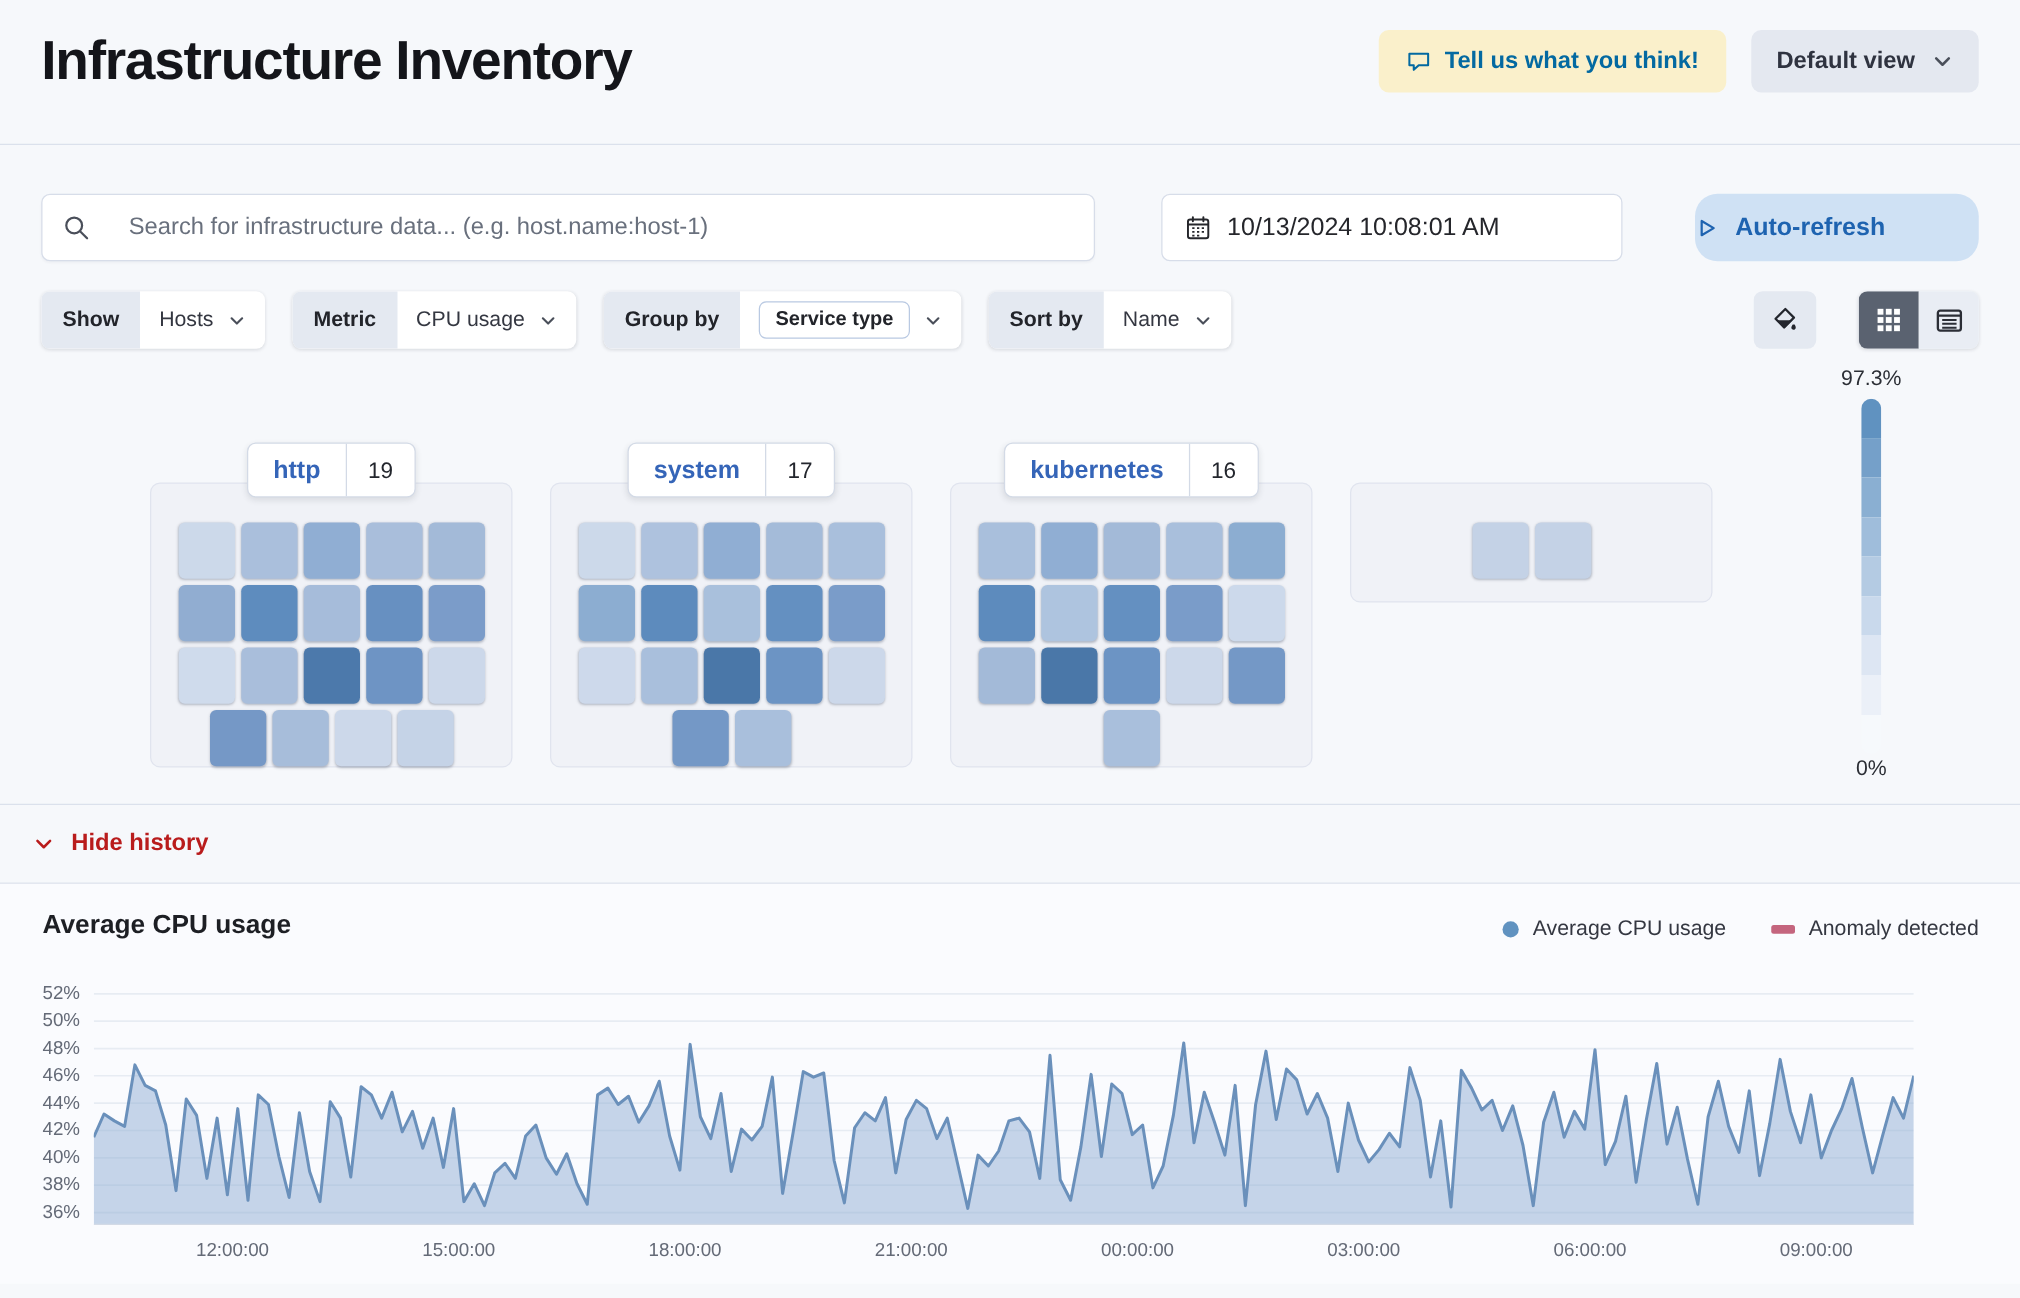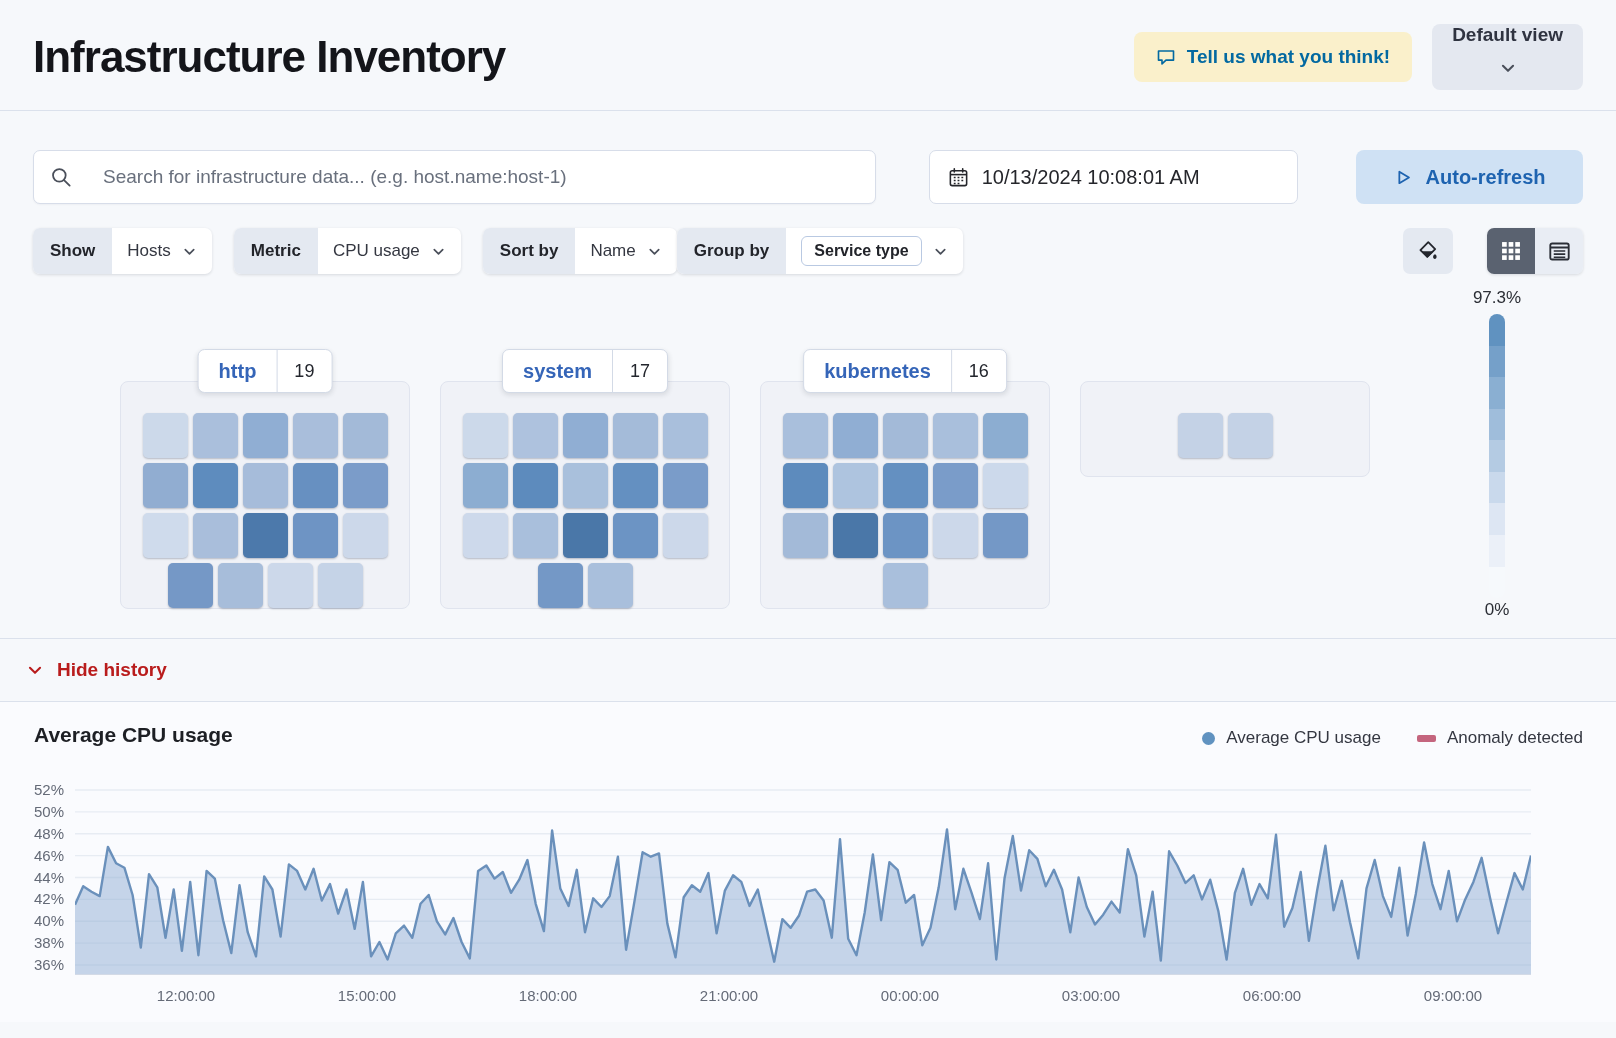--- a/index.html
+++ b/index.html
@@ -9,28 +9,28 @@
     background: #f6f8fb;
     color: #343741;
     overflow: hidden;
     position: relative;
   }
   svg { display:block; }
 
   
   .page-header {
     display:flex; justify-content:space-between; align-items:center;
-    padding: 24px 33px 20px 33px;
+    padding: 24px 33px 41px 33px;
     border-bottom: 1px solid #dbe1ec;
   }
   .page-title { font-size: 44px; font-weight: 700; color: #14151a; letter-spacing: -1px; }
   .header-actions { display:flex; gap: 20px; align-items:center; }
   .btn { border:none; cursor:pointer; font-family:inherit; display:flex; align-items:center; border-radius:8px; }
   .btn-feedback { background:#faf0cb; color:#0369a1; font-weight:700; font-size:19px; padding:0 22px; height:50px; gap:11px; }
-  .btn-view { background:#e4e8f0; color:#2f3340; font-weight:700; font-size:19px; padding:0 20px; height:66px; gap:13px;flex-direction:column; }
+  .btn-view { background:#e4e8f0; color:#2f3340; font-weight:700; font-size:19px; padding:0 20px; height:50px; gap:13px; }
 
   
   .toolbar { display:flex; align-items:center; margin: 39px 33px 0 33px; gap: 0; }
   .search-box {
     width: 861px; height: 54px; background:#fff;
     border:1px solid #d7dde9; border-radius:7px;
     display:flex; align-items:center; padding:0 16px; gap:31px;
     box-shadow: 0 1px 2px rgba(31,38,49,0.04);
   }
   .search-box input {
@@ -40,21 +40,21 @@
   .date-picker {
     margin-left: 53px;
     width: 377px; height: 54px; background:#fff;
     border:1px solid #d7dde9; border-radius:7px;
     display:flex; align-items:center; padding:0 18px; gap:13px;
     font-size: 20px; color:#25262b; cursor:pointer;
   }
   .btn-refresh {
     margin-left: 58px;
     width: 232px; height: 54px; background:#cfe1f4; color:#1e63b0;
-    font-weight:700; font-size:20px; justify-content:center; gap:13px;
+    font-weight:700; font-size:20px; gap:13px;border-radius:18px;
   }
 
   
   .filter-row { display:flex; align-items:center; margin: 24px 33px 0 33px; }
   .filter-group {
     display:flex; align-items:stretch; height:46px; background:#fff;
     border-radius:7px; box-shadow: 0 1px 3px rgba(31,38,49,0.14);
     overflow:hidden; cursor:pointer;
   }
   .fg-label { background:#e4e9f1; padding:0 17px; display:flex; align-items:center; font-weight:700; font-size:17px; color:#22242a; }
@@ -201,35 +201,35 @@
     <span class="fg-label">Metric</span>
     <span class="fg-value">
       <span>CPU usage</span>
       <span class="chev">
           <svg width="15" height="15" viewBox="0 0 16 16">
             <path d="M3.5 6l4.5 4.5L12.5 6" fill="none" stroke="currentColor" stroke-width="1.8" stroke-linecap="round" stroke-linejoin="round"></path>
           </svg>
         </span>
     </span>
   </div>
+  <div class="filter-group" style="margin-right:22px">
+    <span class="fg-label">Group by</span>
+    <span class="fg-value">
+      <span class="fg-badge">Service type</span>
+      <span class="chev">
+          <svg width="15" height="15" viewBox="0 0 16 16">
+            <path d="M3.5 6l4.5 4.5L12.5 6" fill="none" stroke="currentColor" stroke-width="1.8" stroke-linecap="round" stroke-linejoin="round"></path>
+          </svg>
+        </span>
+    </span>
+  </div>
   <div class="filter-group">
     <span class="fg-label">Sort by</span>
     <span class="fg-value">
       <span>Name</span>
-      <span class="chev">
-          <svg width="15" height="15" viewBox="0 0 16 16">
-            <path d="M3.5 6l4.5 4.5L12.5 6" fill="none" stroke="currentColor" stroke-width="1.8" stroke-linecap="round" stroke-linejoin="round"></path>
-          </svg>
-        </span>
-    </span>
-  </div>
-  <div class="filter-group" style="margin-right:22px">
-    <span class="fg-label">Group by</span>
-    <span class="fg-value">
-      <span class="fg-badge">Service type</span>
       <span class="chev">
           <svg width="15" height="15" viewBox="0 0 16 16">
             <path d="M3.5 6l4.5 4.5L12.5 6" fill="none" stroke="currentColor" stroke-width="1.8" stroke-linecap="round" stroke-linejoin="round"></path>
           </svg>
         </span>
     </span>
   </div>
   <div class="filter-spacer"></div>
   <button class="icon-btn">
     <span>

